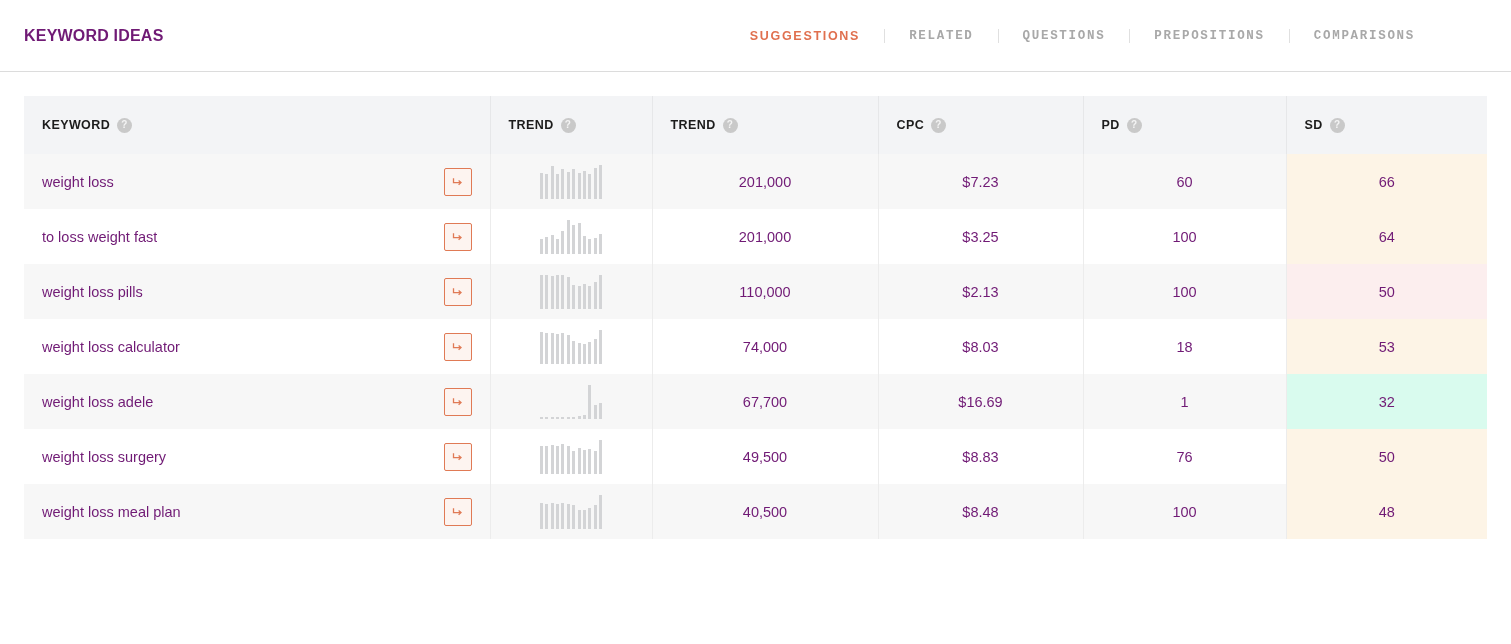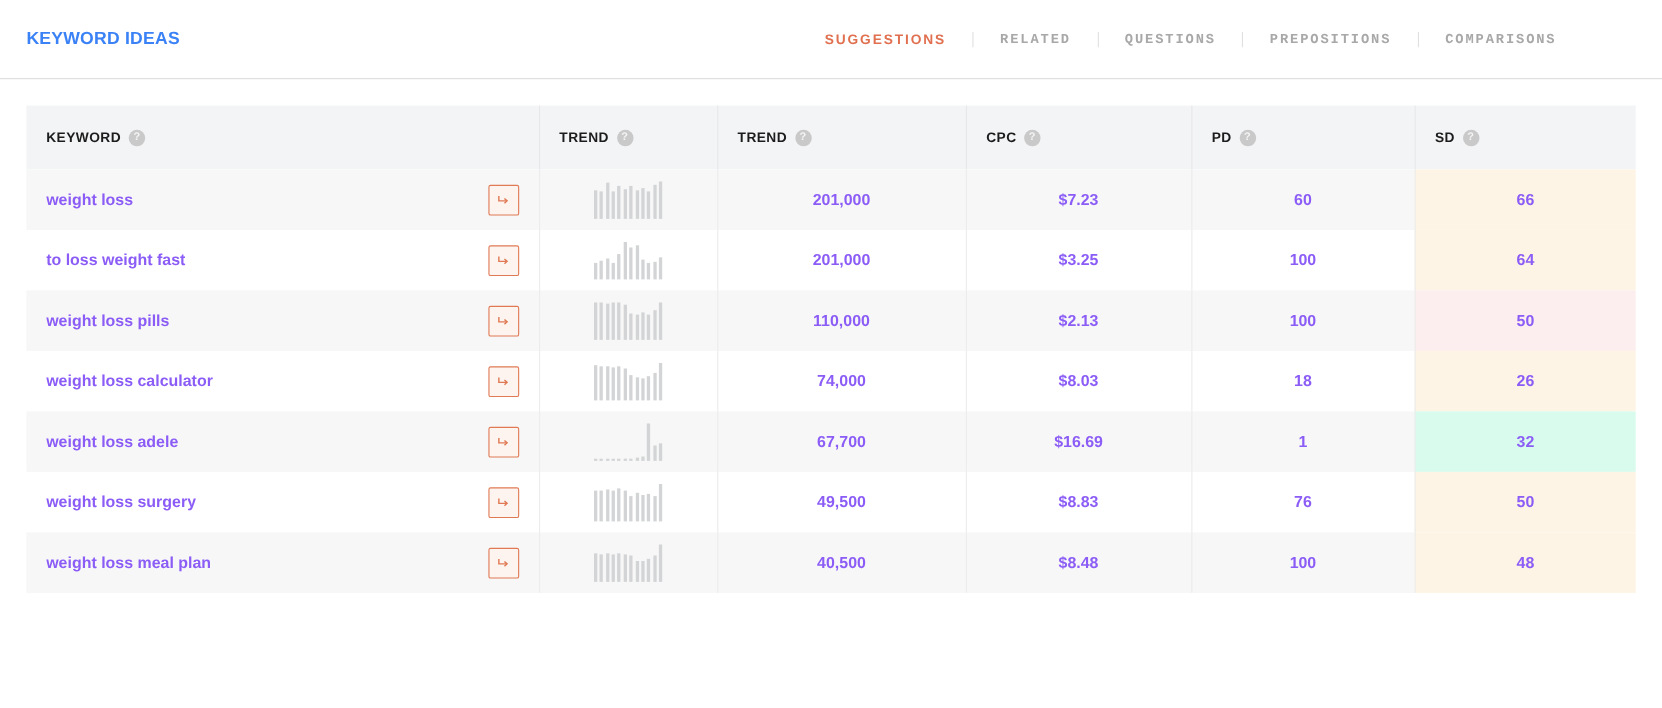--- a/index.html
+++ b/index.html
@@ -30,21 +30,21 @@
     display: flex;
     align-items: center;
     justify-content: space-between;
     border-bottom: 1px solid #dcdcdc;
     box-sizing: border-box;
   }
   .panel-title {
     font-size: 16px;
     font-weight: bold;
     letter-spacing: 0.2px;
-    color: #3b82f6;
+    color: #701a75;
     white-space: nowrap;
   }
   .tabs {
     display: flex;
     align-items: center;
     margin-right: 48px;
   }
   .tab {
     font-size: 12.5px;
     letter-spacing: 1.7px;
@@ -96,26 +96,26 @@
     color: #f4f4f4;
     font-size: 10px;
     font-weight: bold;
     line-height: 1;
     flex: none;
   }
 
   table.kw td {
     height: 55px;
     font-size: 14.5px;
-    color: #8b5cf6;
+    color: #701a75;
     padding: 0 18px;
     border-right: 1px solid #ececec;
     box-sizing: border-box;
     vertical-align: middle;
-    font-weight: 700;
+    font-weight: 400;
   }
   table.kw td:last-child { border-right: none; }
 
   tr.row-odd td { background: #f7f7f7; }
   tr.row-even td { background: #ffffff; }
 
   
   col.c-keyword { width: 466px; }
   col.c-trend   { width: 162px; }
   col.c-volume  { width: 226px; }
@@ -381,21 +381,21 @@
                 <i style="height: 20.8636px;"></i>
                 <i style="height: 19.3182px;"></i>
                 <i style="height: 21.6364px;"></i>
                 <i style="height: 24.7273px;"></i>
                 <i style="height: 34px;"></i>
               </div>
             </td>
             <td class="num">74,000</td>
             <td class="num">$8.03</td>
             <td class="num">18</td>
-            <td class="sd sd-mid">26</td>
+            <td class="sd sd-mid">53</td>
           </tr>
           <tr class="row-odd">
             <td>
               <div class="kw-cell">
                 <span class="kw-text">weight loss adele</span>
                 <span class="arrow-btn">
                   <svg width="13" height="13" viewBox="0 0 13 13" aria-hidden="true">
                     <path d="M2.5 3.2 L2.5 7.6 L9.4 7.6" fill="none" stroke="currentColor" stroke-width="1.3"></path>
                     <path d="M7.6 5.5 L10.0 7.6 L7.6 9.7" fill="none" stroke="currentColor" stroke-width="1.3" stroke-linejoin="miter"></path>
                   </svg>

